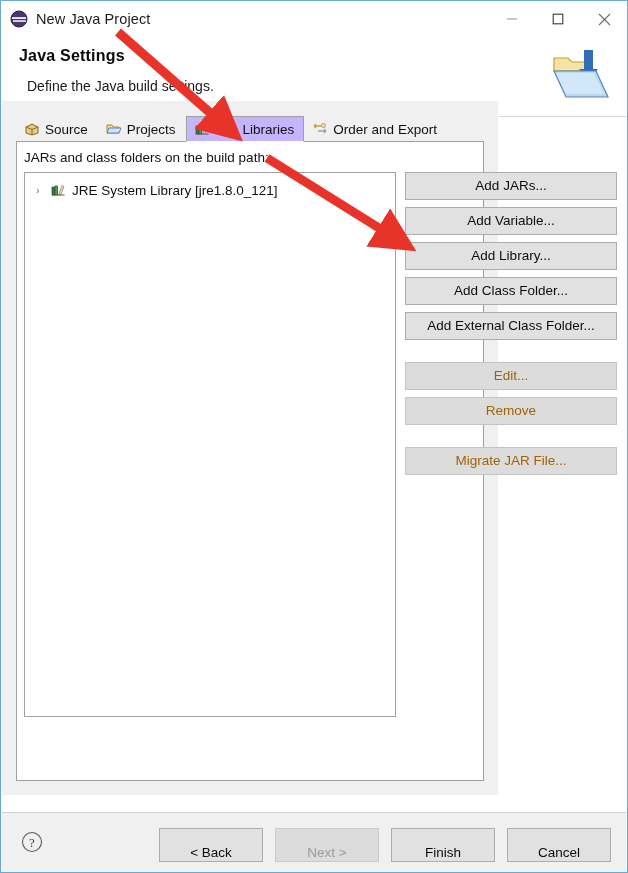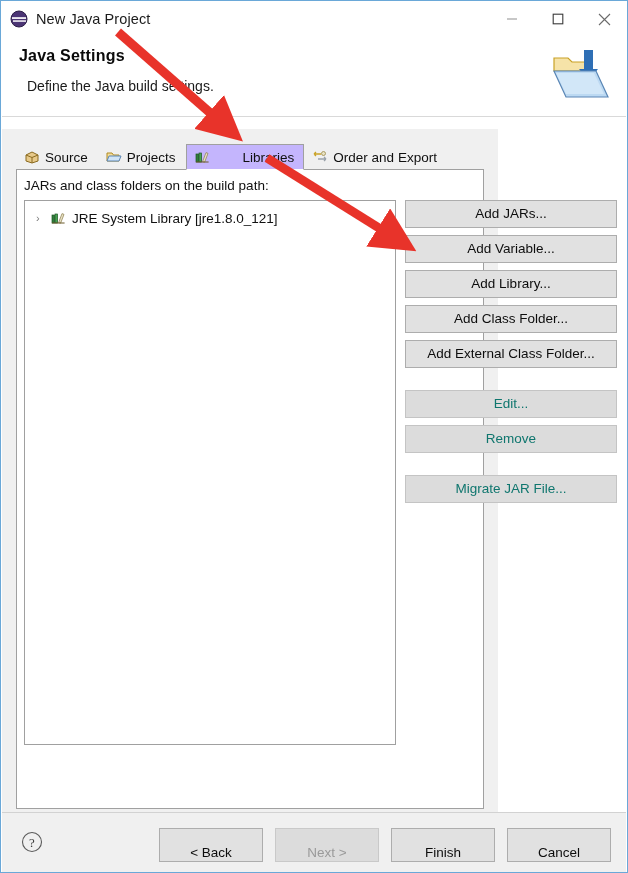--- a/index.html
+++ b/index.html
@@ -87,21 +87,21 @@
   }
   .header-icon {
     position: absolute;
     right: 12px; top: 8px;
     width: 66px; height: 62px;
   }
 
   
   .content {
     position: absolute;
-    left: 1px; top: 128px;
+    left: 1px; top: 100px;
     width: 496px;
     height: 694px;
     background: #f0f0f0;
     box-sizing: border-box;
   }
 
   
   .tabstrip {
     position: absolute;
     left: 14px; top: 15px;
@@ -211,21 +211,21 @@
     color: #0d0d0d;
     padding: 0;
     box-sizing: border-box;
     text-align: center;
     line-height: 26px;
     cursor: default;
   }
   .btn + .btn { margin-top: 7px; }
   .btn.gap { margin-top: 22px; }
   .btn.disabled {
-    color: #0f766e;
+    color: #a16207;
     background: #dcdcdc;
     border-color: #c4c4c4;
   }
   .btn.focused {
     border: 2px solid #0078d7;
     background: #e3e3e3;
     line-height: 24px;
   }
 
   

